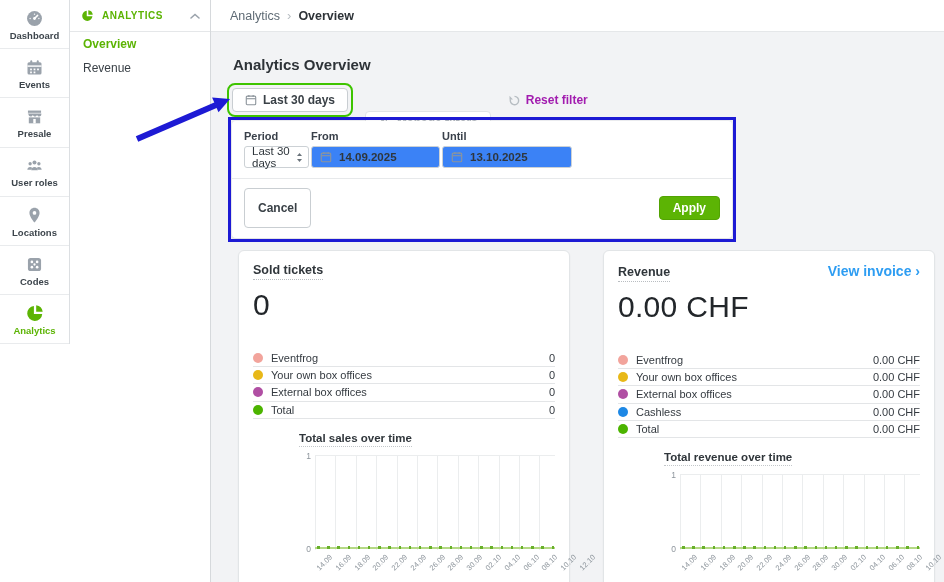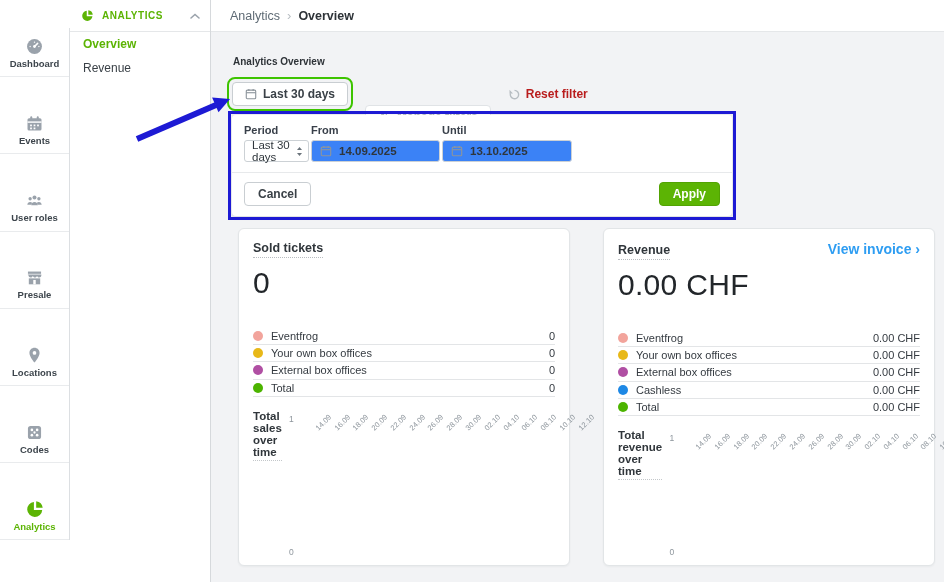--- a/index.html
+++ b/index.html
@@ -11,21 +11,21 @@
     -webkit-font-smoothing:antialiased;
   }
   .app { display:flex; width:944px; height:582px; }
 
   
   .rail { width:70px; flex-shrink:0; background:#fff; }
   .rail-items { border-right:1px solid #dcdfe2; }
   .rail-item {
     height:49.2px; display:flex; flex-direction:column;
     align-items:center; justify-content:center; gap:2px;
-    border-bottom:1px solid #e9ebed; cursor:pointer; background:#fff;margin-top:28px;
+    border-bottom:1px solid #e9ebed; cursor:pointer; background:#fff;
   }
   .rail-item .lbl { font-size:9.5px; font-weight:700; color:#3d454c; line-height:1; }
   .rail-item.active .lbl { color:var(--green); }
 
   
   .subsidebar {
     width:141px; flex-shrink:0; background:#fff;
     border-right:1px solid #d6d9dc; display:flex; flex-direction:column;
   }
   .subsidebar-header {
@@ -45,33 +45,33 @@
   .main { flex:1; display:flex; flex-direction:column; background:#f2f3f5; min-width:0; }
   .topbar {
     height:32px; flex-shrink:0; background:#fff; border-bottom:1px solid #e5e7e9;
     display:flex; align-items:center; gap:7px; padding-left:19px; font-size:12.5px;
   }
   .crumb-section { color:#5e6a74; cursor:pointer; }
   .crumb-sep { color:#b7bdc2; font-size:13px; }
   .crumb-current { color:#2e3338; font-weight:700; }
 
   .content { flex:1; padding-left:21px; position:relative; }
-  .page-title { margin:24px 0 0 1px; font-size:10px; font-weight:700; color:#2e3338; }
+  .page-title { margin:24px 0 0 1px; font-size:15px; font-weight:700; color:#2e3338; }
 
   
   .toolbar { margin-top:15px; display:flex; align-items:center; gap:17px; height:24px; }
   .btn {
     display:inline-flex; align-items:center; gap:6px; height:24px;
     padding:0 12px; background:#fff; border:1px solid #c9ced2; border-radius:4px;
     font-size:12px; font-weight:700; color:#3a4147; cursor:pointer; white-space:nowrap;
   }
   .btn.disabled { color:#b4bac0; border-color:#e0e3e6;margin-top:45px; }
   .btn-plain {
     display:inline-flex; align-items:center; gap:5px; height:24px;
-    font-size:12px; font-weight:700; color:#b91c1c; cursor:pointer; background:none; border:none;
+    font-size:12px; font-weight:700; color:#a21caf; cursor:pointer; background:none; border:none;
   }
   .date-btn-wrap { position:relative; display:inline-block; }
   .green-ring {
     position:absolute; inset:-5px; border:2px solid var(--green-annotation);
     border-radius:8px; pointer-events:none;
   }
 
   
   .filter-wrap { position:relative; width:500px; margin-top:9px; }
   .blue-ring { position:absolute; inset:-4px; border:3px solid var(--blue-annotation); pointer-events:none; }
@@ -91,21 +91,21 @@
     display:flex; align-items:center; gap:7px; padding:0 8px;
   }
   .input-box input {
     border:none; outline:none; background:transparent; width:100%;
     font-family:inherit; font-size:11.5px; font-weight:700; color:#2f363c;
   }
   .w-from { width:129px; } .w-until { width:130px; }
   .filter-divider { border-top:1px solid #e7e9eb; margin:10px -12px 9px; }
   .filter-footer { display:flex; justify-content:space-between; align-items:center; }
   .btn-cancel {
-    height:24px; padding:0 13px; background:#fff; border:1px solid #c9ced2; border-radius:4px;
+    height:40px; padding:0 13px; background:#fff; border:1px solid #c9ced2; border-radius:4px;
     font-family:inherit; font-size:12px; font-weight:700; color:#3a4147; cursor:pointer;
   }
   .btn-apply {
     height:24px; padding:0 13px; background:var(--green); border:1px solid #52a303; border-radius:4px;
     font-family:inherit; font-size:12px; font-weight:700; color:#fff; cursor:pointer;
   }
 
   
   .cards { display:flex; gap:33px; margin:12px 0 0 6px; }
   .card {
@@ -120,21 +120,21 @@
   .card-link { font-size:14px; font-weight:600; color:var(--link-blue); cursor:pointer; }
   .big-number { margin-top:8px; font-size:30px; font-weight:400; color:#22262a; letter-spacing:.3px; }
   .legend { margin-top:28px; }
   .legend-row {
     display:flex; align-items:center; height:17.2px;
     border-bottom:1px solid #e3e5e7; font-size:11px; color:#343a40;
   }
   .legend-dot { width:10px; height:10px; border-radius:50%; margin-right:8px; flex-shrink:0; }
   .legend-val { margin-left:auto; color:#343a40; }
 
-  .chart-sec { flex:1; display:flex; flex-direction:row; margin-top:13px; min-height:0; }
+  .chart-sec { flex:1; display:flex; flex-direction:column; margin-top:13px; min-height:0;margin-left:46px; }
   .chart-title {
     font-size:11.5px; font-weight:700; color:#30363b; align-self:flex-start;
     border-bottom:1px dotted #c3c7ca; padding-bottom:2px;
   }
   .chart-body { flex:1; display:flex; margin-top:8px; min-height:0; }
   .yaxis {
     width:16px; display:flex; flex-direction:column; justify-content:space-between;
     align-items:flex-end; padding-right:4px; font-size:8.5px; color:#8d959c; line-height:1;
   }
   .yaxis .ymax { margin-top:-3px; } .yaxis .ymin { margin-bottom:-3px; }
@@ -198,42 +198,42 @@
                 <rect x="11" y="16.6" width="2" height="2"></rect>
               </g>
             </svg>
         </span>
         <span class="lbl">Events</span>
       </div>
 
 
       <div class="rail-item">
         <span>
+          <svg viewBox="0 0 24 24" width="21" height="21">
+              <rect x="4.5" y="5.2" width="15" height="2.6" fill="#9aa2ab"></rect>
+              <path d="M4.2 8.6h15.6v1.2c0 1.3-1.1 2.3-2.5 2.3-1.1 0-2.1-.7-2.4-1.7-.3 1-1.3 1.7-2.4 1.7s-2.1-.7-2.4-1.7c-.3 1-1.3 1.7-2.4 1.7-1.4 0-2.5-1-2.5-2.3z" fill="#9aa2ab"></path>
+              <rect x="5.5" y="13" width="13" height="6.8" fill="#9aa2ab"></rect>
+              <rect x="10.6" y="14.8" width="2.8" height="5" fill="#fff"></rect>
+            </svg>
+        </span>
+        <span class="lbl">Presale</span>
+      </div>
+
+      <div class="rail-item">
+        <span>
           <svg viewBox="0 0 24 24" width="21" height="21" fill="#9aa2ab">
               <circle cx="7" cy="10" r="1.9"></circle>
               <circle cx="17" cy="10" r="1.9"></circle>
               <circle cx="12" cy="8.6" r="2.3"></circle>
               <path d="M3.8 16.8c0-1.8 1.4-3.2 3.2-3.2 1 0 1.9.5 2.5 1.2-.8.8-1.2 1.6-1.3 2z"></path>
               <path d="M20.2 16.8c0-1.8-1.4-3.2-3.2-3.2-1 0-1.9.5-2.5 1.2.8.8 1.2 1.6 1.3 2z"></path>
               <path d="M8.2 17.5c0-2.1 1.7-3.8 3.8-3.8s3.8 1.7 3.8 3.8z"></path>
             </svg>
         </span>
         <span class="lbl">User roles</span>
-      </div>
-
-      <div class="rail-item">
-        <span>
-          <svg viewBox="0 0 24 24" width="21" height="21">
-              <rect x="4.5" y="5.2" width="15" height="2.6" fill="#9aa2ab"></rect>
-              <path d="M4.2 8.6h15.6v1.2c0 1.3-1.1 2.3-2.5 2.3-1.1 0-2.1-.7-2.4-1.7-.3 1-1.3 1.7-2.4 1.7s-2.1-.7-2.4-1.7c-.3 1-1.3 1.7-2.4 1.7-1.4 0-2.5-1-2.5-2.3z" fill="#9aa2ab"></path>
-              <rect x="5.5" y="13" width="13" height="6.8" fill="#9aa2ab"></rect>
-              <rect x="10.6" y="14.8" width="2.8" height="5" fill="#fff"></rect>
-            </svg>
-        </span>
-        <span class="lbl">Presale</span>
       </div>
 
       <div class="rail-item">
         <span>
           <svg viewBox="0 0 24 24" width="21" height="21">
               <path d="M12 3.2c3.2 0 5.8 2.6 5.8 5.8 0 4.3-5.8 11-5.8 11S6.2 13.3 6.2 9c0-3.2 2.6-5.8 5.8-5.8z" fill="#9aa2ab"></path>
               <circle cx="12" cy="9" r="2.1" fill="#fff"></circle>
             </svg>
         </span>
         <span class="lbl">Locations</span>

